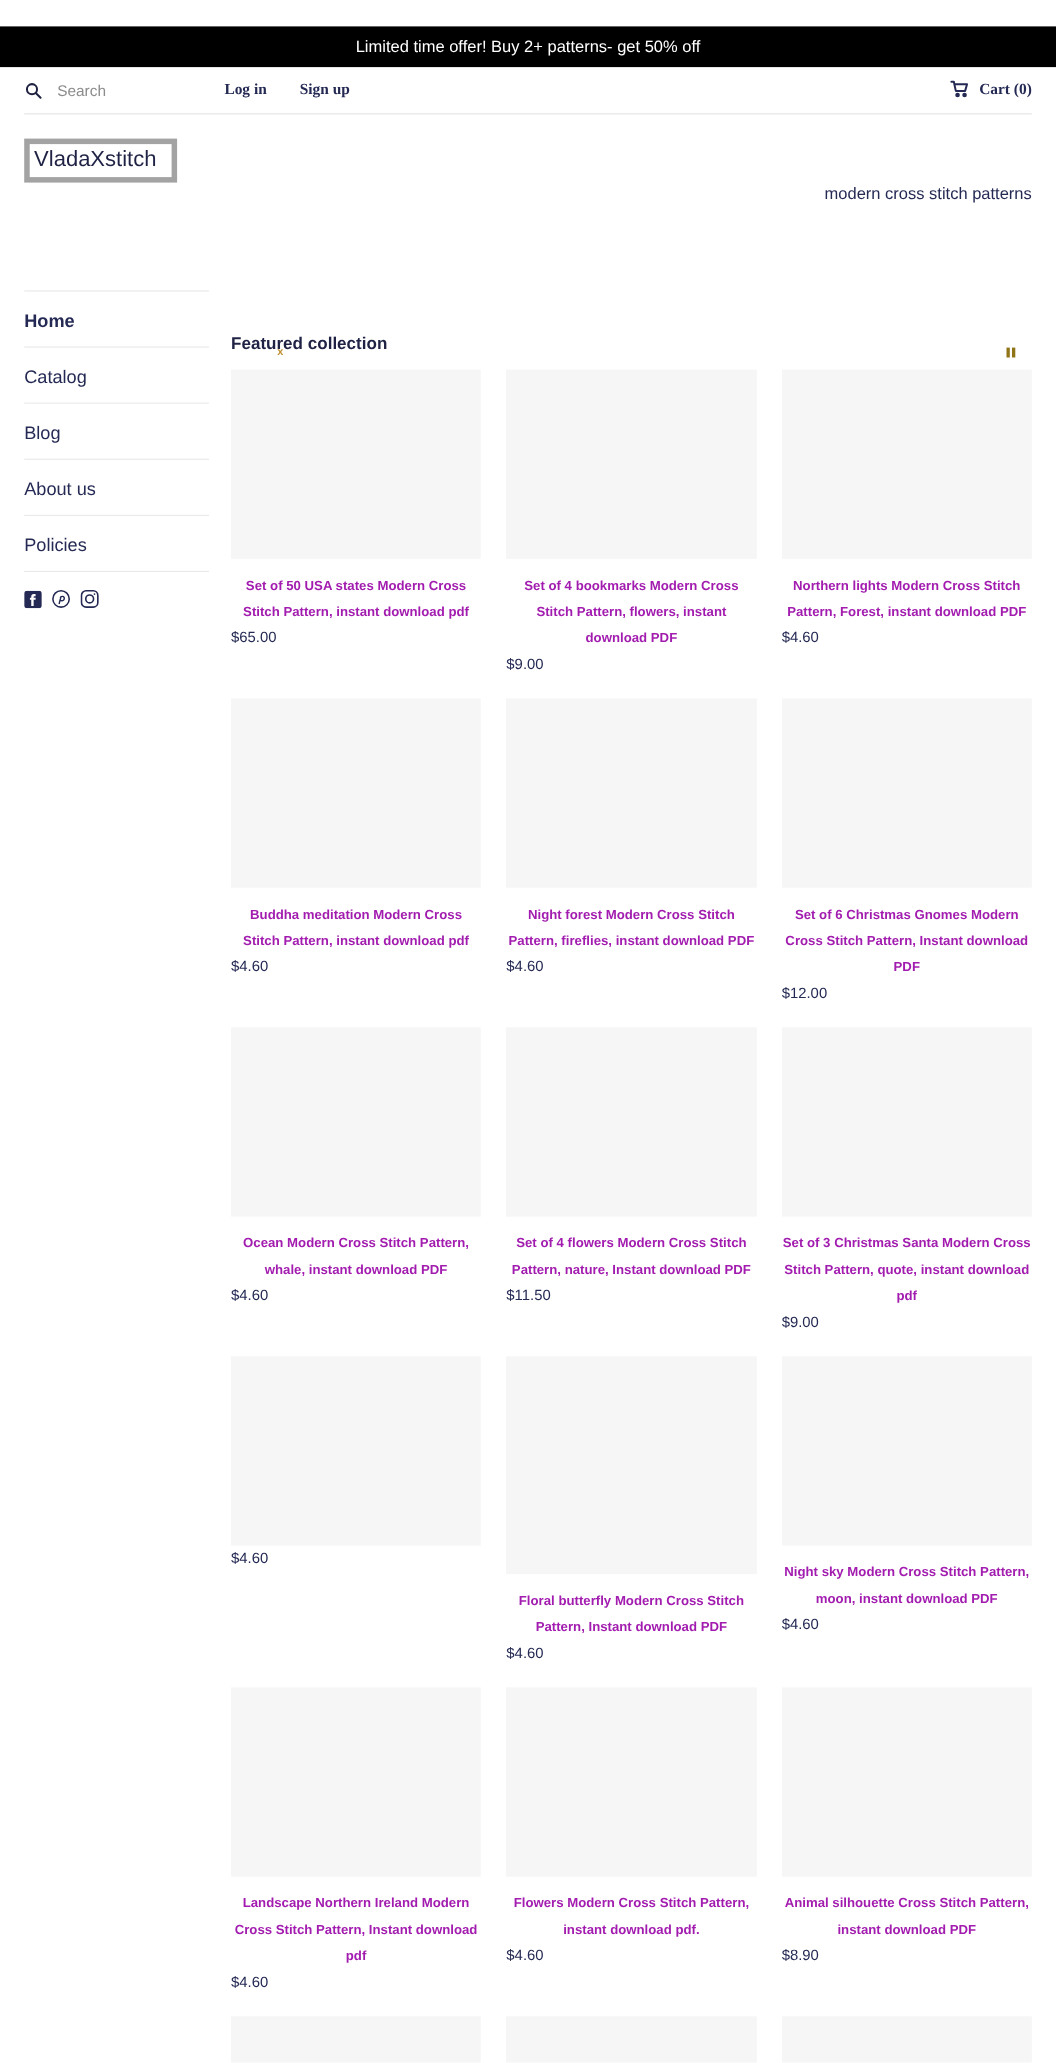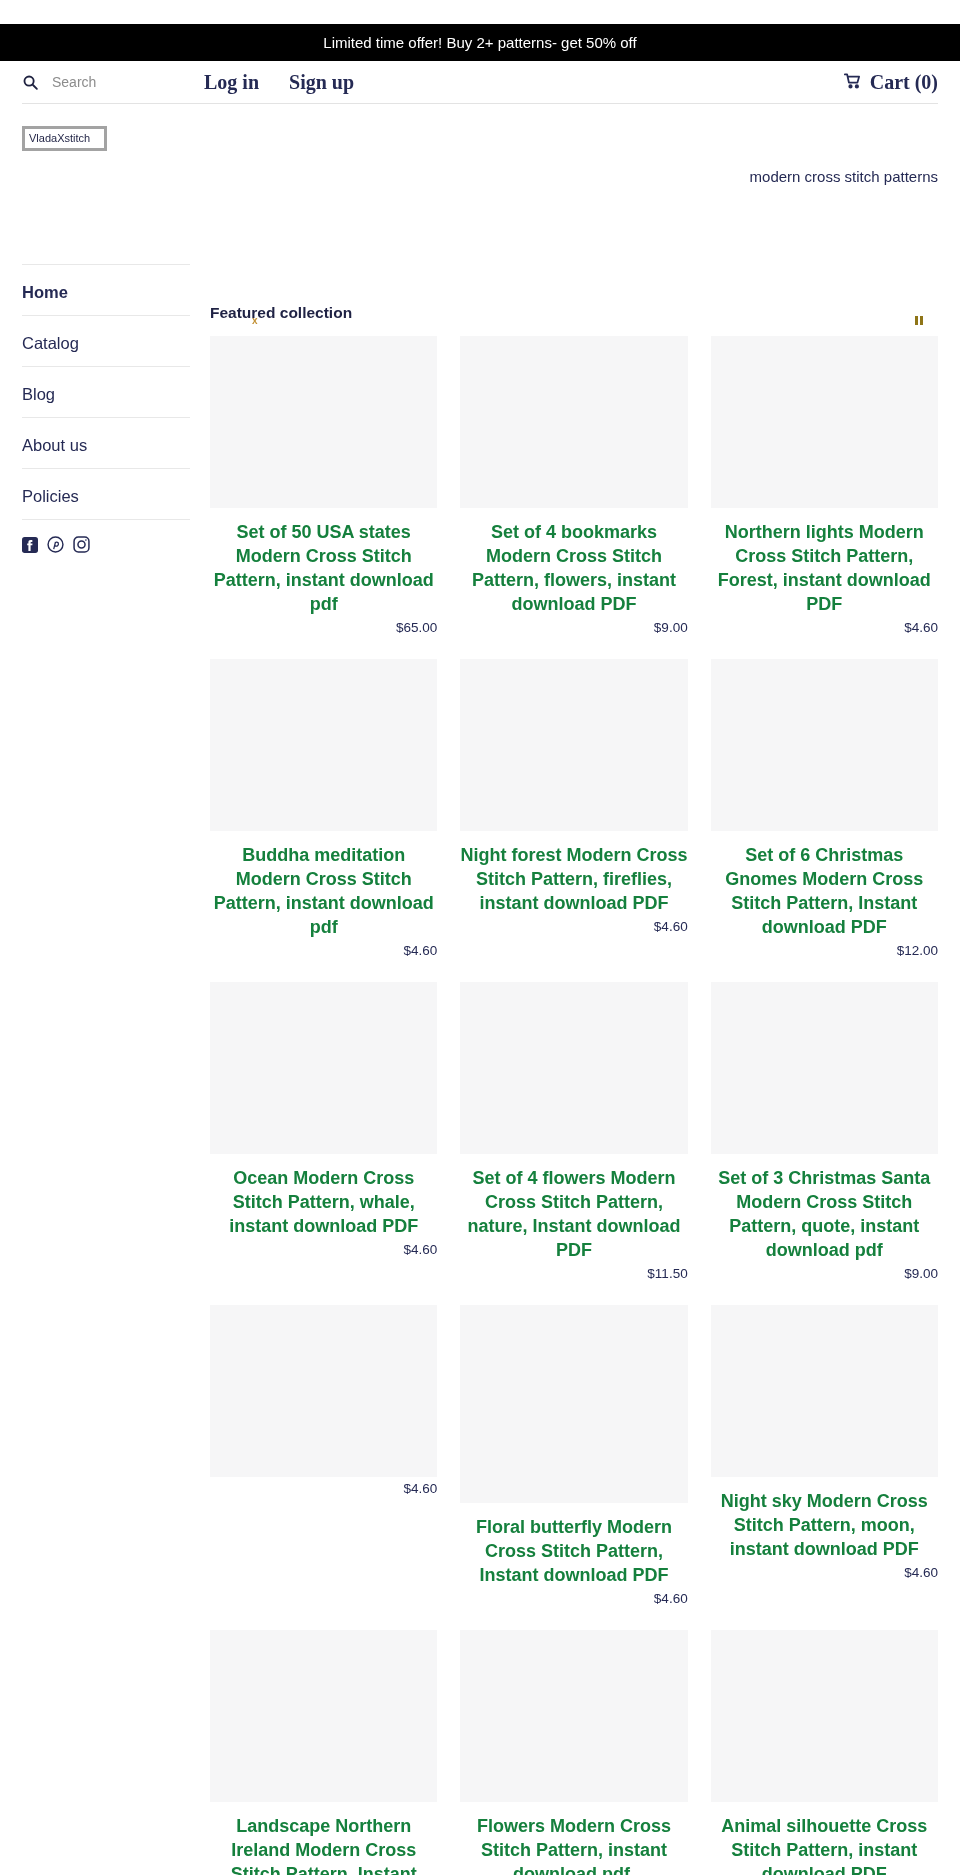--- a/index.html
+++ b/index.html
@@ -17,33 +17,33 @@
     background: #c57a10; color: #ffffff; font-size: 15px;
   }
 
   
   .header { display: flex; align-items: center; height: 42px; padding: 0 22px; }
   .search-group { display: flex; align-items: center; gap: 13px; width: 182px; cursor: pointer; }
   .search-icon svg { display: block; }
   .search-label { color: #8c8c8c; font-size: 14px; }
   .account-links { display: flex; gap: 30px; }
   .account-links a, .cart-link {
-    font-family: "Liberation Serif", serif; font-weight: bold; font-size: 20px;
+    font-family: "Liberation Serif", serif; font-weight: bold; font-size: 14px;
     color: #252a54; text-decoration: none;
   }
   .header-spacer { flex: 1; }
   .cart-link { display: flex; align-items: center; gap: 8px; cursor: pointer; }
   .header-divider { border: none; border-top: 1px solid #e3e3e3; margin: 0 22px; }
 
   
   .brand { position: relative; height: 100px; margin: 0 22px; }
   .logo-box {
     position: absolute; left: 0; top: 22px;
-    border: 3px solid #a3a3a3; background: #fff;
-    padding: 3px 14px 4px 4px; font-size: 11px; color: #1f2244; cursor: pointer;
+    border: 5px solid #a3a3a3; background: #fff;
+    padding: 3px 14px 4px 4px; font-size: 20px; color: #1f2244; cursor: pointer;
   }
   .tagline { position: absolute; right: 0; top: 64px; font-size: 15px; color: #252a54; }
 
   
   .content { display: flex; padding: 0 22px; align-items: flex-start; }
   .sidebar { width: 168px; flex: none; }
   .side-nav { margin-top: 60px; }
   .nav-item {
     display: block; border-top: 1px solid #e8e8e8;
     padding: 18px 0 13px; font-size: 16.5px; color: #252a54;
@@ -66,24 +66,24 @@
   .pause-bars span { width: 3px; height: 9px; background: #8f7517; display: block; }
 
   .grid {
     display: grid; grid-template-columns: repeat(3, 1fr);
     column-gap: 23px; row-gap: 24px; align-items: start;
   }
   .card { display: block; text-decoration: none; color: #252a54; cursor: pointer; }
   .thumb { height: 172px; background: #f6f6f7; }
   .thumb.tall { height: 198px; }
   .card-title {
-    margin-top: 12px; font-weight: bold; font-size: 18px; line-height: 24px;
-    text-align: center; color: #15803d;
-  }
-  .card-price { margin-top: 4px; font-size: 13.5px; text-align: right; color: #252a54; }
+    margin-top: 12px; font-weight: bold; font-size: 12px; line-height: 24px;
+    text-align: center; color: #a21caf;
+  }
+  .card-price { margin-top: 4px; font-size: 13.5px; text-align: left; color: #252a54; }
 </style>
 </head>
 <body>
 
 <div class="banner" style="background: #000000; margin-top: 24px;">
   <span>Limited time offer! Buy 2+ patterns- get 50% off</span>
 </div>
 
 <div class="header">
   <div class="search-group">

